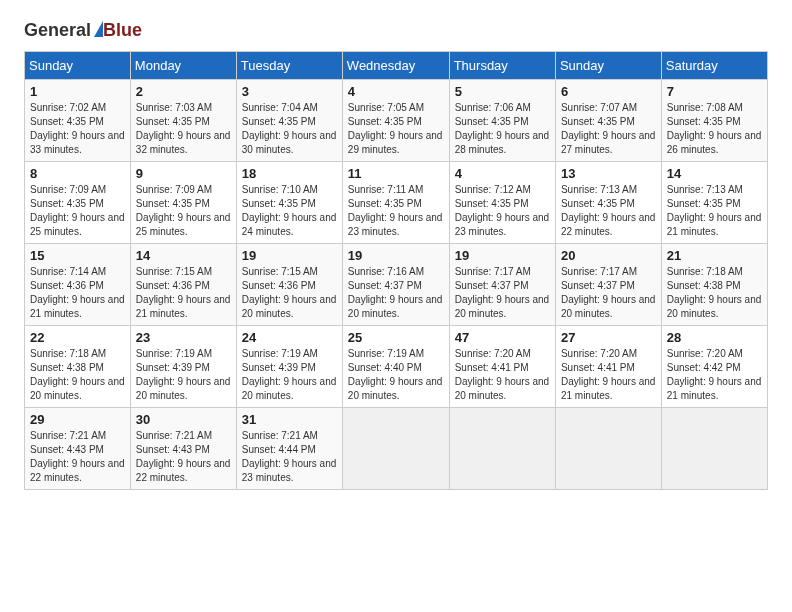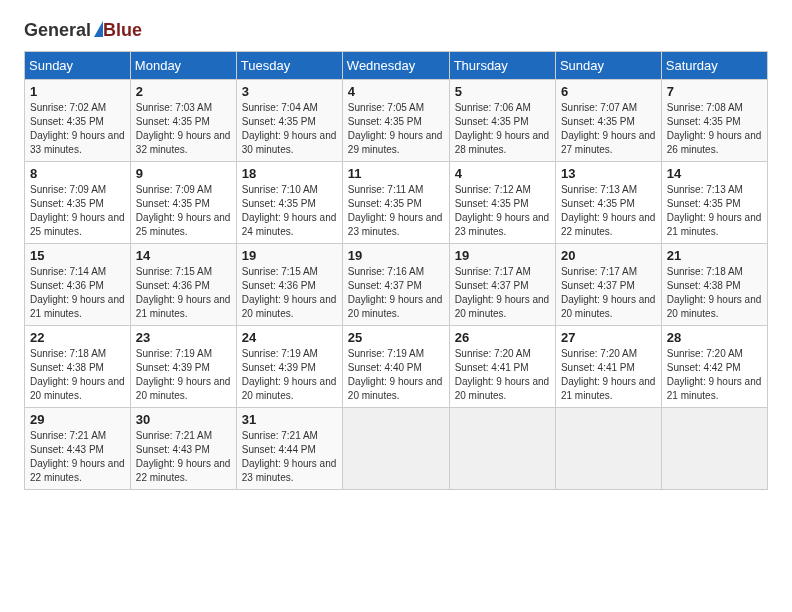--- a/index.html
+++ b/index.html
@@ -319,21 +319,21 @@
         </td>
         <td>
           <span class="day-number">25</span>
           <div class="day-info">
             Sunrise: 7:19 AM<br>
             Sunset: 4:40 PM<br>
             Daylight: 9 hours and 20 minutes.
           </div>
         </td>
         <td>
-          <span class="day-number">26</span>
+          <span class="day-number">47</span>
           <div class="day-info">
             Sunrise: 7:20 AM<br>
             Sunset: 4:41 PM<br>
             Daylight: 9 hours and 20 minutes.
           </div>
         </td>
         <td>
           <span class="day-number">27</span>
           <div class="day-info">
             Sunrise: 7:20 AM<br>

